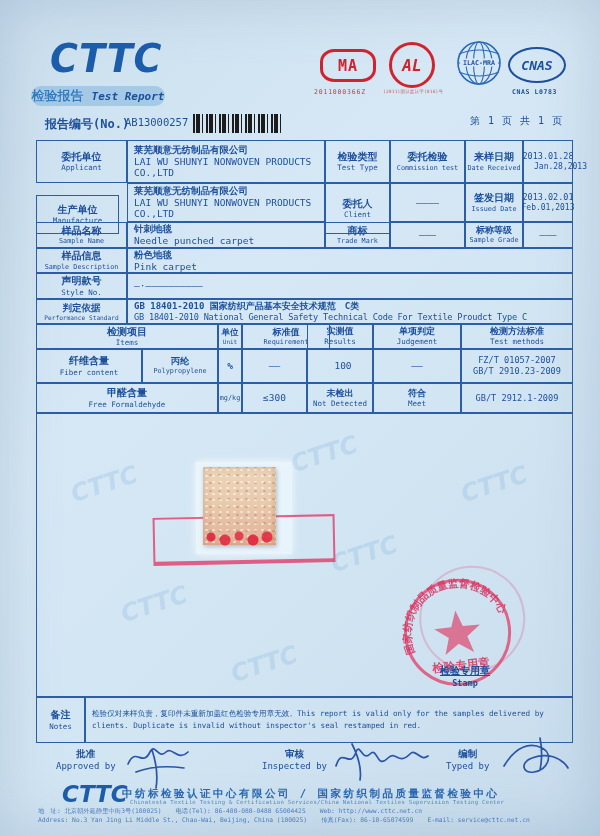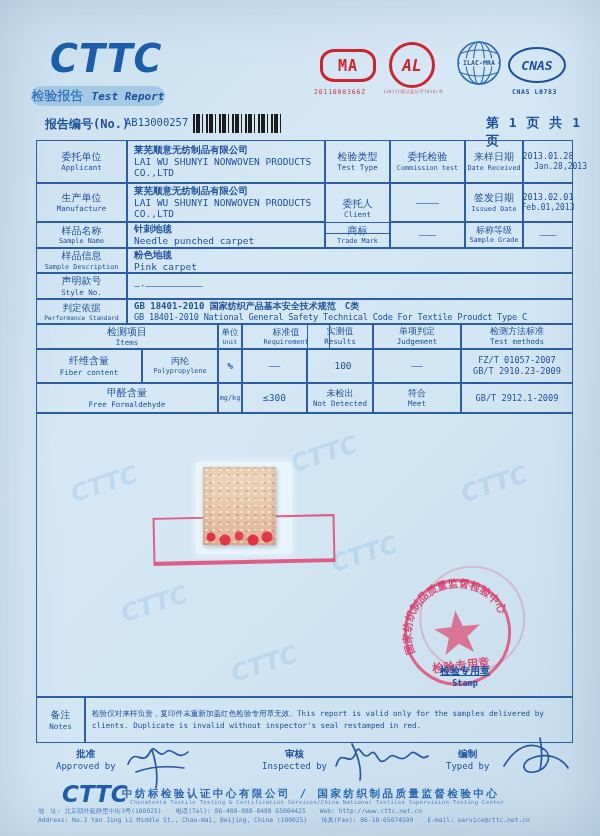--- a/index.html
+++ b/index.html
@@ -22,21 +22,21 @@
        color:#d0232e;font-weight:bold;font-style:italic;font-size:16px;}
   .cnas{border:2.5px solid #1d4f9c;border-radius:50%;display:flex;align-items:center;justify-content:center;
         color:#1d4f9c;font-weight:bold;font-style:italic;font-size:13px;}
   .cap-red{color:#c43c44;font-size:6.5px;letter-spacing:.8px;}
   .cap-red-sm{color:#c85a60;font-size:4.5px;letter-spacing:.2px;}
   .cap-blue{color:#1d4f9c;font-size:6.5px;font-weight:bold;letter-spacing:.6px;}
   .barcode{background:repeating-linear-gradient(90deg,#1c1c1c 0 2px,transparent 2px 3px,#1c1c1c 3px 7px,transparent 7px 9px,#1c1c1c 9px 10px,transparent 10px 13px);}
   
   .cell{position:absolute;border:1px solid #2b5ea6;box-sizing:border-box;display:flex;flex-direction:column;
         align-items:center;justify-content:center;text-align:center;color:#1d4f9c;line-height:1.25;background:rgba(255,255,255,0.0);}
-  .cell .cn{font-size:10px;font-weight:400;}
+  .cell .cn{font-size:10px;font-weight:700;}
   .cell .en{font-size:7.5px;}
   .cell .val{font-size:9.5px;}
   .cell.left{align-items:flex-start;text-align:left;padding-left:6px;}
   .cell .en-sm{font-size:6.8px;}
   .wm{position:absolute;color:rgba(125,175,218,.25);font-style:italic;font-weight:bold;font-size:24px;transform:rotate(-18deg);
       font-family:"DejaVu Sans","Liberation Sans",sans-serif;}
   
   .swatch-backing{background:rgba(238,247,253,.8);box-shadow:0 0 8px rgba(255,255,255,.8);}
   .swatch{background:linear-gradient(#ecd6bb 0%,#e9cbae 45%,#e5bda2 75%,#e2b29a 100%);
           box-shadow:inset 0 0 10px rgba(160,110,70,.35), 1px 2px 4px rgba(80,100,130,.35);}
@@ -94,21 +94,21 @@
   </svg>
 
   <div class="abs cnas" style="left:508px;top:47px;width:54px;height:32px;">
     <span>CNAS</span>
   </div>
   <div class="abs cap-blue" style="left:512px;top:88px;">CNAS L0783</div>
 
   <div class="abs blue" style="left:45px;top:116px;font-size:12px;font-weight:700;">报告编号(No.)</div>
   <div class="abs blue" style="left:125px;top:116px;font-size:10.5px;">AB13000257</div>
   <div class="abs barcode" style="left:193px;top:114px;width:90px;height:19px;"></div>
-  <div class="abs blue" style="left:486px;top:114px;font-size:13px;font-weight:700;letter-spacing:1px;">第 1 页 共 1 页</div>
+  <div class="abs blue" style="left:470px;top:114px;font-size:10px;font-weight:400;letter-spacing:1px;">第 1 页 共 1 页</div>
 
   <div class="cell" style="left:36px;top:140px;width:91px;height:43px;">
     <span class="cn">委托单位</span>
     <span class="en">Applicant</span>
   </div>
   <div class="cell left" style="left:127px;top:140px;width:198px;height:43px;">
     <span class="val" style="font-weight:700;">莱芜顺意无纺制品有限公司</span>
     <span class="val">LAI WU SHUNYI NONWOVEN PRODUCTS</span>
     <span class="val">CO.,LTD</span>
   </div>
@@ -122,21 +122,21 @@
   </div>
   <div class="cell" style="left:465px;top:140px;width:58px;height:43px;text-align:right;">
     <span class="cn">来样日期</span>
     <span class="en-sm">Date Received</span>
   </div>
   <div class="cell" style="left:523px;top:140px;width:50px;height:43px;">
     <span class="val" style="font-size:8.5px;">2013.01.28</span>
     <span class="val" style="font-size:8px;padding-left:25px;">Jan.28,2013</span>
   </div>
 
-  <div class="cell" style="left:36px;top:183px;width:91px;height:39px;">
+  <div class="cell" style="left:36px;top:195px;width:83px;height:39px;">
     <span class="cn">生产单位</span>
     <span class="en">Manufacture</span>
   </div>
   <div class="cell left" style="left:127px;top:183px;width:198px;height:39px;">
     <span class="val" style="font-weight:700;">莱芜顺意无纺制品有限公司</span>
     <span class="val">LAI WU SHUNYI NONWOVEN PRODUCTS</span>
     <span class="val">CO.,LTD</span>
   </div>
   <div class="cell" style="left:325px;top:183px;width:65px;height:51px;">
     <span class="cn">委托人</span>

